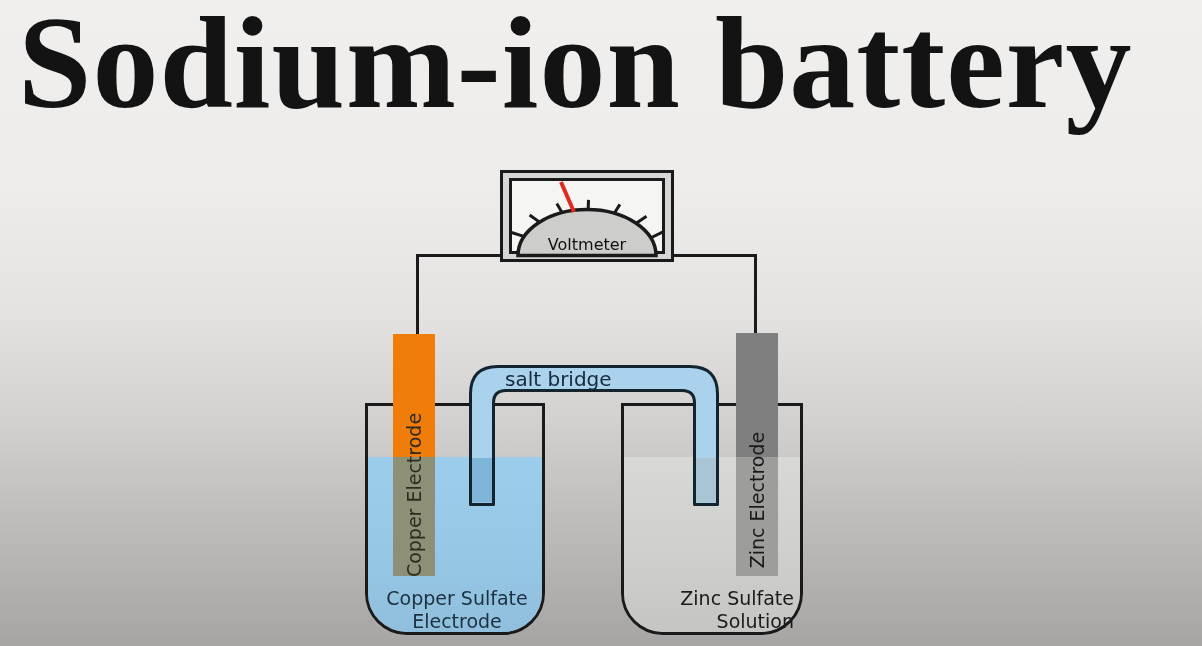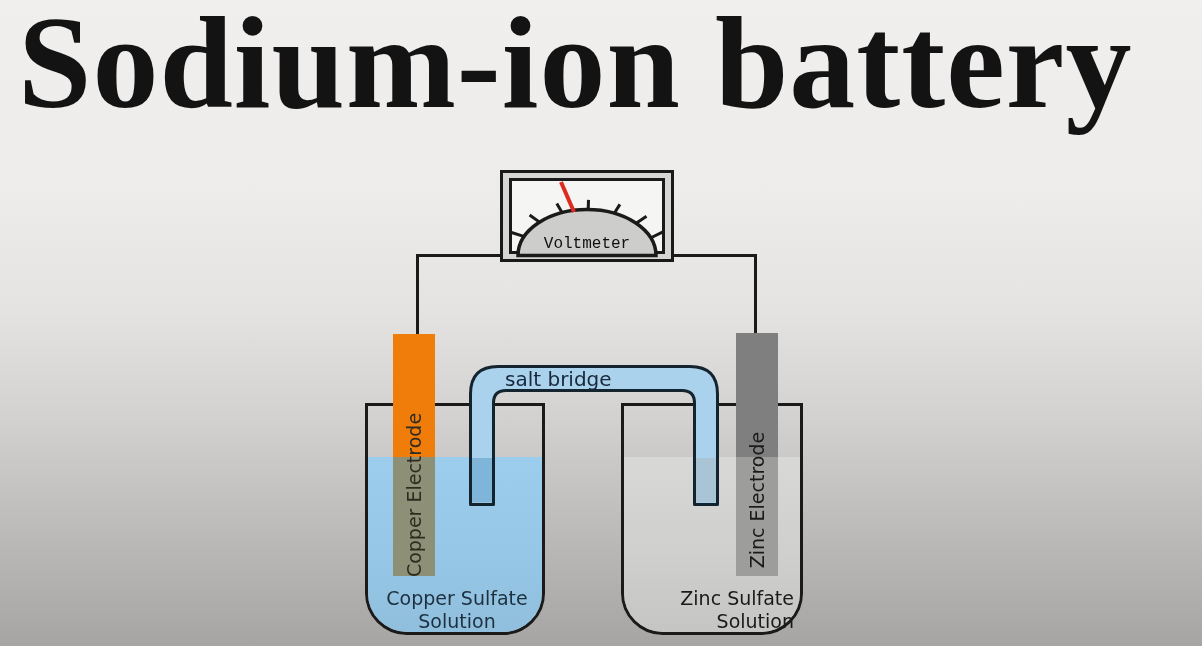--- a/index.html
+++ b/index.html
@@ -15,21 +15,21 @@
     font-family:"Liberation Serif","DejaVu Serif",serif;
     font-weight:bold;font-size:132px;line-height:1;letter-spacing:1px;
     color:#131313;white-space:nowrap;
   }
   
   .wire{background:#1a1a1a;}
   
   .vm-outer{left:500px;top:170px;width:174px;height:92px;background:#d6d6d4;border:3px solid #1a1a1a;}
   .vm-inner{left:6px;top:5px;right:6px;bottom:5px;background:#f5f5f3;border:3px solid #1a1a1a;position:absolute;}
   .vm-svg{left:500px;top:168px;}
-  .vm-label{left:500px;top:235px;width:174px;text-align:center;font-size:16px;color:#111;font-family:Liberation Mono, monospace;}
+  .vm-label{left:500px;top:235px;width:174px;text-align:center;font-size:16px;color:#111;}
   
   .beaker{top:403px;height:232px;border:3px solid #1a1a1a;border-radius:0 0 42px 42px;overflow:hidden;}
   .beaker-left{left:365px;width:180px;}
   .beaker-right{left:621px;width:182px;}
   .solution{position:absolute;left:0;right:0;bottom:0;top:51px;}
   .sol-cu{background:linear-gradient(180deg,#9ccdec 0%,#96c7e6 55%,#90bfdd 100%);}
   .sol-zn{background:linear-gradient(180deg,#d8d8d6 0%,#cfcfcd 55%,#c5c5c3 100%);}
   
   .cu-top{left:393px;top:334px;width:42px;height:123px;background:#f07d0a;}
   .cu-bot{left:393px;top:457px;width:42px;height:119px;background:#8d9077;}
@@ -78,21 +78,21 @@
 </div>
 
 <svg class="abs sb-svg" width="274" height="152" viewBox="458 358 274 152">
   <path d="M 470.5 504.5 L 470.5 394 Q 470.5 366.5 498 366.5 L 690 366.5 Q 717.5 366.5 717.5 394 L 717.5 504.5 L 694.5 504.5 L 694.5 403 Q 694.5 390.5 682 390.5 L 506 390.5 Q 493.5 390.5 493.5 403 L 493.5 504.5 Z" fill="#aad2ec" stroke="#13242f" stroke-width="3" stroke-linejoin="round"></path>
   <rect x="472" y="458" width="20" height="44.5" fill="#7fb5d8"></rect>
   <rect x="696" y="458" width="20" height="44.5" fill="#a9c5d5"></rect>
 </svg>
 <div class="abs sb-label">salt bridge</div>
 
 <div class="abs sol-label cu-sol-label">Copper Sulfate
-Solution</div>
+Electrode</div>
 <div class="abs sol-label zn-sol-label">Zinc Sulfate
 Solution</div>
 
 <div class="abs vm-outer">
   <div class="vm-inner"></div>
 </div>
 <svg class="abs vm-svg" width="175" height="96" viewBox="500 168 175 96">
   <path d="M 518 255.5 A 69 46 0 0 1 656 255.5 Z" fill="#cdcdcb" stroke="#1a1a1a" stroke-width="3.5"></path>
   <g stroke="#1a1a1a" stroke-width="3">
     <line x1="524.5" y1="236.6" x2="510.7" y2="232.3"></line>

